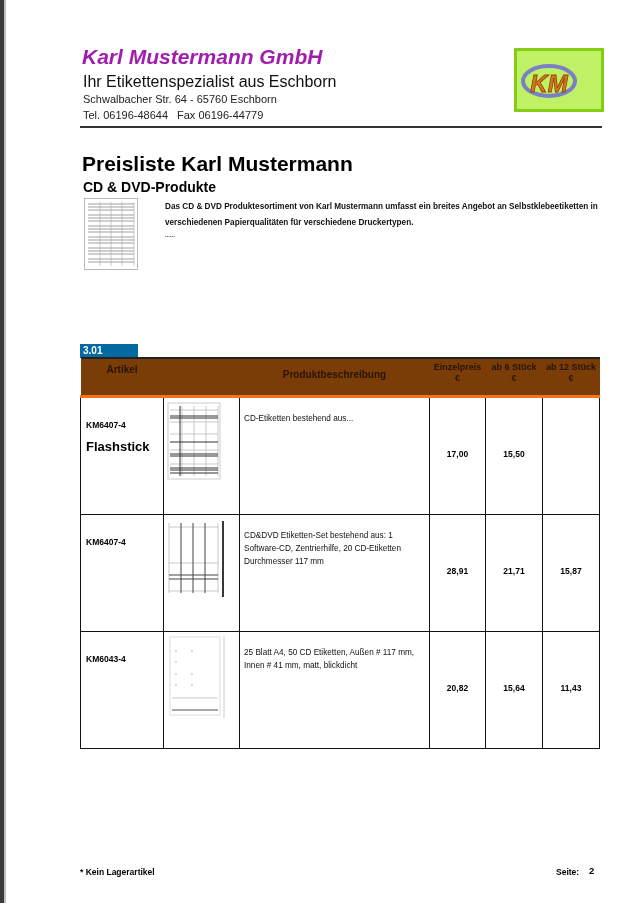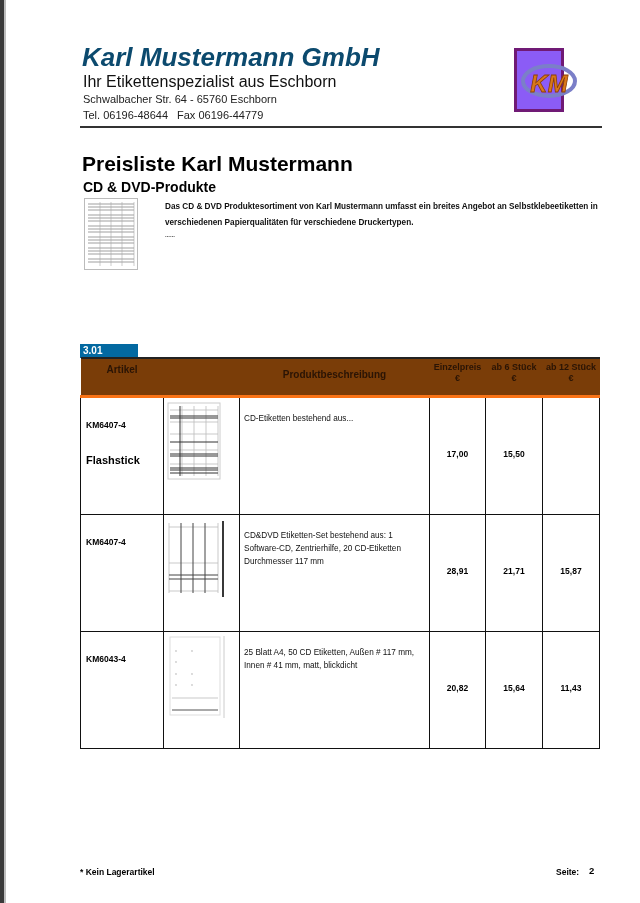--- a/index.html
+++ b/index.html
@@ -3,47 +3,47 @@
 <meta charset="utf-8">
 <style>
   html, body { margin: 0; padding: 0; }
   body {
     width: 640px; height: 903px; background: #ffffff; position: relative; overflow: hidden;
     font-family: "Liberation Sans", sans-serif; color: #000;
   }
   .left-edge { position: absolute; left: 0; top: 0; width: 4px; height: 903px; background: #3a3a3a; }
   .left-edge2 { position: absolute; left: 4px; top: 0; width: 2px; height: 903px; background: #bdbdbd; }
 
-  .company { position: absolute; left: 82px; top: 40px; font-size: 26px; font-style: italic; font-weight: bold; color: #0c4a6e; letter-spacing: 0px; line-height: 34px; white-space: nowrap; }
+  .company { position: absolute; left: 82px; top: 40px; font-size: 21px; font-style: italic; font-weight: bold; color: #a21caf; letter-spacing: 0px; line-height: 34px; white-space: nowrap; }
   .tagline { position: absolute; left: 83px; top: 73px; font-size: 16px; color: #111; line-height: 18px; white-space: nowrap; }
   .address { position: absolute; left: 83px; top: 93px; font-size: 11px; color: #222; white-space: nowrap; }
   .phone { position: absolute; left: 83px; top: 109px; font-size: 11px; color: #222; white-space: nowrap; }
   .phone span + span { margin-left: 9px; }
   .header-rule { position: absolute; left: 80px; top: 126px; width: 522px; height: 2px; background: #333; }
 
-  .logo { position: absolute; left: 514px; top: 48px; width: 50px; height: 64px; box-sizing: border-box; border: 3px solid #701a75; background: #8b5cf6; }
+  .logo { position: absolute; left: 514px; top: 48px; width: 90px; height: 64px; box-sizing: border-box; border: 3px solid #84cc16; background: #bef264; }
   .logo svg { position: absolute; left: 0; top: 0; }
 
   .doc-title { position: absolute; left: 82px; top: 152px; font-size: 21px; font-weight: bold; white-space: nowrap; }
   .doc-subtitle { position: absolute; left: 83px; top: 179px; font-size: 14px; font-weight: bold; white-space: nowrap; }
 
   .intro-thumb { position: absolute; left: 84px; top: 198px; width: 54px; height: 72px; }
   .intro-text { position: absolute; left: 165px; top: 199px; width: 450px; font-size: 8.2px; font-weight: bold; line-height: 15.5px; color: #111; }
   .intro-text div { white-space: nowrap; }
 
   .section-badge { position: absolute; left: 80px; top: 344px; width: 58px; height: 14px; background: #0369a1; color: #fff; font-size: 10px; font-weight: bold; line-height: 14px; padding-left: 3px; box-sizing: border-box; }
 
   table.prices { position: absolute; left: 80px; top: 357px; width: 519px; border-collapse: collapse; table-layout: fixed; }
   table.prices th { background: #7a3d08; color: #2a1405; font-size: 10px; font-weight: bold; height: 26px; padding: 0; border-top: 2px solid #222; border-bottom: 3px solid #f97316; vertical-align: top; line-height: 11px; }
   table.prices th.c-art { text-align: left; padding-left: 26px; padding-top: 5px; }
   table.prices th.c-desc { text-align: center; padding-top: 10px; }
   table.prices th.c-p { text-align: center; padding-top: 3px; font-size: 9px; }
   table.prices td { border: 1px solid #111; padding: 0; height: 94px; vertical-align: top; font-size: 8px; }
   table.prices td.art { padding: 22px 0 0 5px; font-weight: bold; font-size: 8.5px; }
-  table.prices td.art .sub { font-size: 11px; margin-top: 24px; display: block; }
+  table.prices td.art .sub { font-size: 13px; margin-top: 9px; display: block; }
   table.prices td.img { padding: 0; position: relative; }
   table.prices td.desc { padding: 14px 4px 0 4px; font-size: 8.2px; line-height: 13px; color: #111; }
   table.prices td.price { text-align: center; vertical-align: middle; font-weight: bold; font-size: 8.5px; }
   table.prices td.price span { position: relative; top: -2px; text-align: right; }
 
   .footnote { position: absolute; left: 80px; top: 867px; font-size: 8.5px; font-weight: bold; white-space: nowrap; }
   .page-label { position: absolute; left: 556px; top: 867px; font-size: 8.5px; font-weight: bold; white-space: nowrap; }
   .page-num { position: absolute; left: 589px; top: 865px; font-size: 9.5px; font-weight: bold; }
 </style>
 </head>

